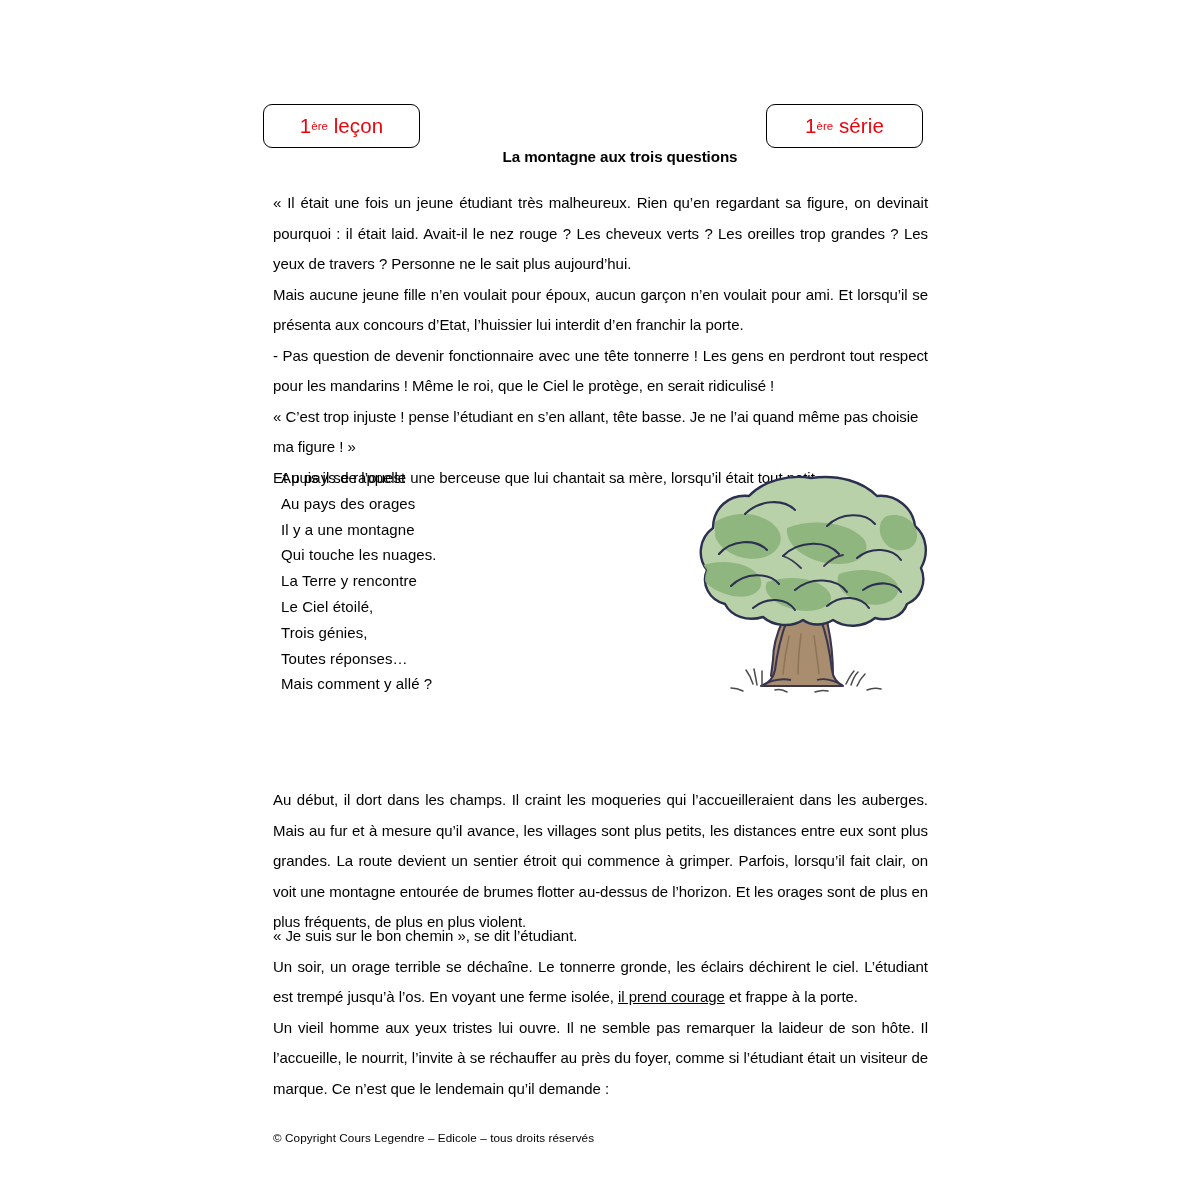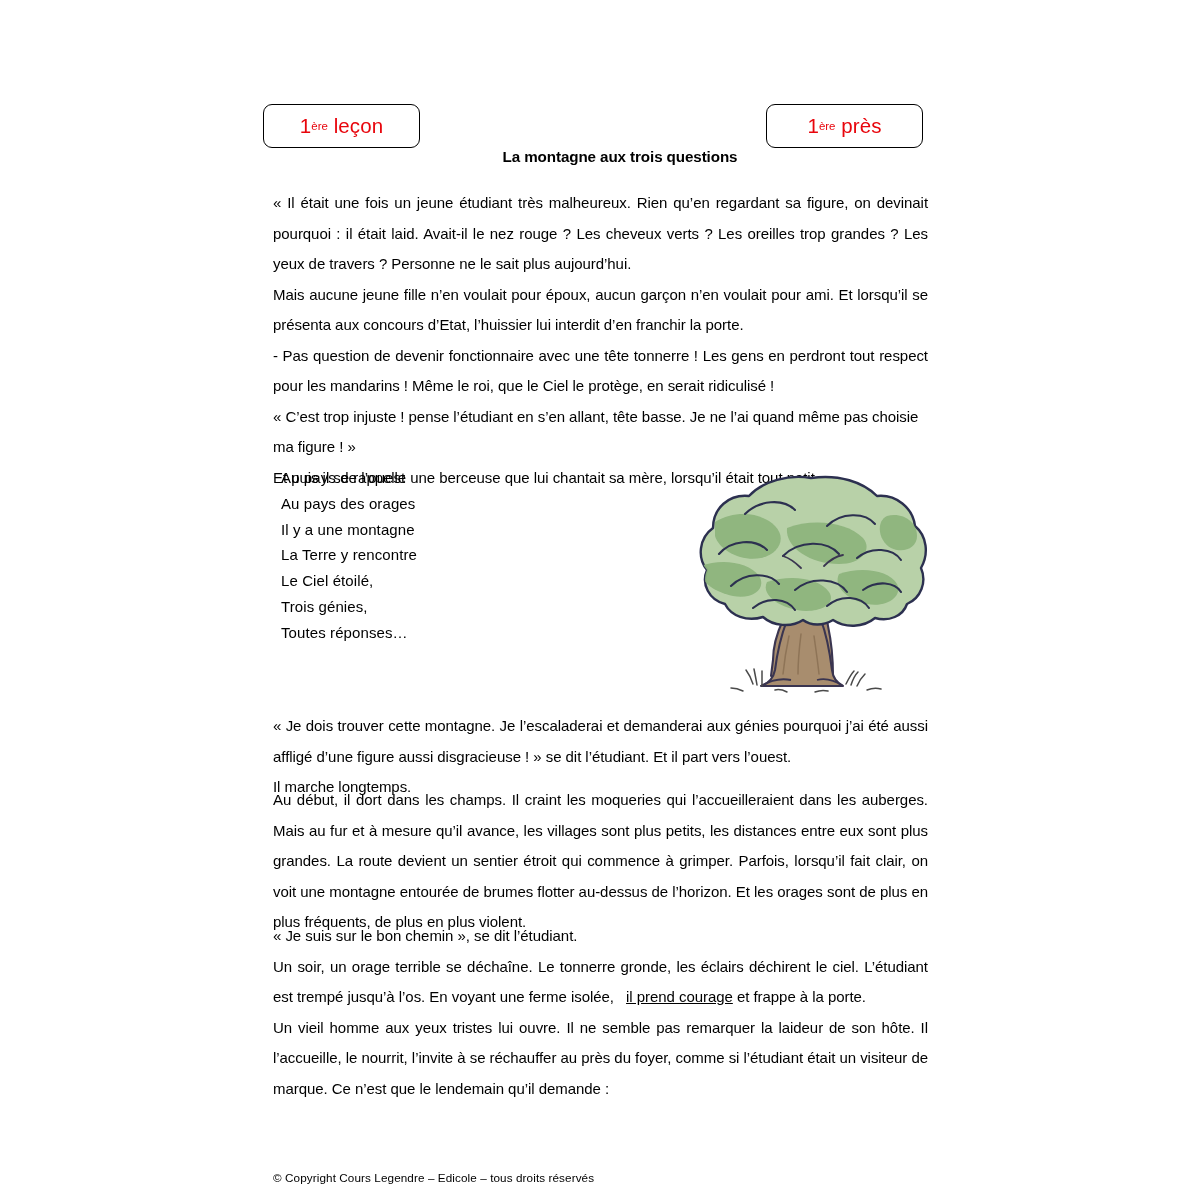--- a/index.html
+++ b/index.html
@@ -68,21 +68,21 @@
   }
   .para {
     font-size: 15px;
     line-height: 30.5px;
     text-align: justify;
     text-justify: inter-word;
     margin: 0;
     letter-spacing: -.05px;
   }
   .para.nojust { text-align: left; }
-  .u { text-decoration: underline; margin-left: 8px; }
+  .u { text-decoration: underline; }
 
   
   .poem-zone {
     position: absolute;
     left: 273px;
     top: 465px;
     width: 655px;
     height: 240px;
   }
   .poem {
@@ -114,56 +114,57 @@
 
   
   .footer {
     position: absolute;
     left: 273px;
     top: 1131px;
     font-size: 11.7px;
     color: #000000;
     letter-spacing: .1px;
     white-space: nowrap;
-    margin-top: 40px;
   }
 </style>
 </head>
 <body>
 
 <div class="page">
 
   <div class="badge" id="badge-lecon">
     <span>1</span><sup>ère</sup>&nbsp;<span>leçon</span>
   </div>
 
   <div class="badge" id="badge-serie">
-    <span>1</span><sup>ère</sup>&nbsp;<span>près</span>
+    <span>1</span><sup>ère</sup>&nbsp;<span>série</span>
   </div>
 
   <div class="doc-title">La montagne aux trois questions</div>
 
   <div class="body-col">
     <p class="para">« Il était une fois un jeune étudiant très malheureux. Rien qu’en regardant sa figure, on devinait pourquoi : il était laid. Avait-il le nez rouge ? Les cheveux verts ? Les oreilles trop grandes ? Les yeux de travers ? Personne ne le sait plus aujourd’hui.</p>
     <p class="para">Mais aucune jeune fille n’en voulait pour époux, aucun garçon n’en voulait pour ami. Et lorsqu’il se présenta aux concours d’Etat, l’huissier lui interdit d’en franchir la porte.</p>
     <p class="para"> - Pas question de devenir fonctionnaire avec une tête tonnerre ! Les gens en perdront tout respect pour les mandarins ! Même le roi, que le Ciel le protège, en serait ridiculisé !</p>
     <p class="para nojust">« C’est trop injuste ! pense l’étudiant en s’en allant, tête basse. Je ne l’ai quand même pas choisie ma figure ! »</p>
     <p class="para nojust">Et puis il se rappelle une berceuse que lui chantait sa mère, lorsqu’il était tout petit.</p>
   </div>
 
   <div class="poem-zone">
 
     <div class="poem">
       <div class="poem-line">Au pays de l’ouest</div>
       <div class="poem-line">Au pays des orages</div>
       <div class="poem-line">Il y a une montagne</div>
+      <div class="poem-line">Qui touche les nuages.</div>
       <div class="poem-line">La Terre y rencontre</div>
       <div class="poem-line">Le Ciel étoilé,</div>
       <div class="poem-line">Trois génies,</div>
       <div class="poem-line">Toutes réponses…</div>
+      <div class="poem-line">Mais comment y allé ?</div>
     </div>
 
     <div class="tree-wrap">
       <svg viewBox="0 0 240 230" xmlns="http://www.w3.org/2000/svg">
         <defs>
           <clipPath id="canopyClip">
             <path d="M120 8
                      C148 4 172 12 186 26
                      C205 24 222 38 224 56
                      C236 66 238 84 230 98
@@ -269,24 +270,20 @@
           <path d="M166 216 C168 211 171 207 174 204"></path>
           <path d="M52 221 C48 219 44 218 40 218"></path>
           <path d="M176 220 C181 218 186 218 190 219"></path>
           <path d="M96 222 C92 220 88 219 84 220"></path>
           <path d="M124 222 C129 220 133 220 137 221"></path>
         </g>
       </svg>
     </div>
   </div>
 
-  <div id="block-2">
-    <p class="para">« Je dois trouver cette montagne. Je l’escaladerai et demanderai aux génies pourquoi j’ai été aussi affligé d’une figure aussi disgracieuse ! » se dit l’étudiant. Et il part vers l’ouest.</p>
-    <p class="para nojust">Il marche longtemps.</p>
-  </div>
 
   <div id="block-3">
     <p class="para">Au début, il dort dans les champs. Il craint les moqueries qui l’accueilleraient dans les auberges. Mais au fur et à mesure qu’il avance, les villages sont plus petits, les distances entre eux sont plus grandes. La route devient un sentier étroit qui commence à grimper. Parfois, lorsqu’il fait clair, on voit une montagne entourée de brumes flotter au-dessus de l’horizon. Et les orages sont de plus en plus fréquents, de plus en plus violent.</p>
   </div>
 
   <div id="block-4">
     <p class="para nojust">« Je suis sur le bon chemin », se dit l’étudiant.</p>
     <p class="para"><span>Un soir, un orage terrible se déchaîne. Le tonnerre gronde, les éclairs déchirent le ciel. L’étudiant est trempé jusqu’à l’os. En voyant une ferme isolée, </span><span class="u">il prend courage</span><span> et frappe à la porte.</span></p>
     <p class="para">Un vieil homme aux yeux tristes lui ouvre. Il ne semble pas remarquer la laideur de son hôte. Il l’accueille, le nourrit, l’invite à se réchauffer au près du foyer, comme si l’étudiant était un visiteur de marque. Ce n’est que le lendemain qu’il demande :</p>
   </div>

